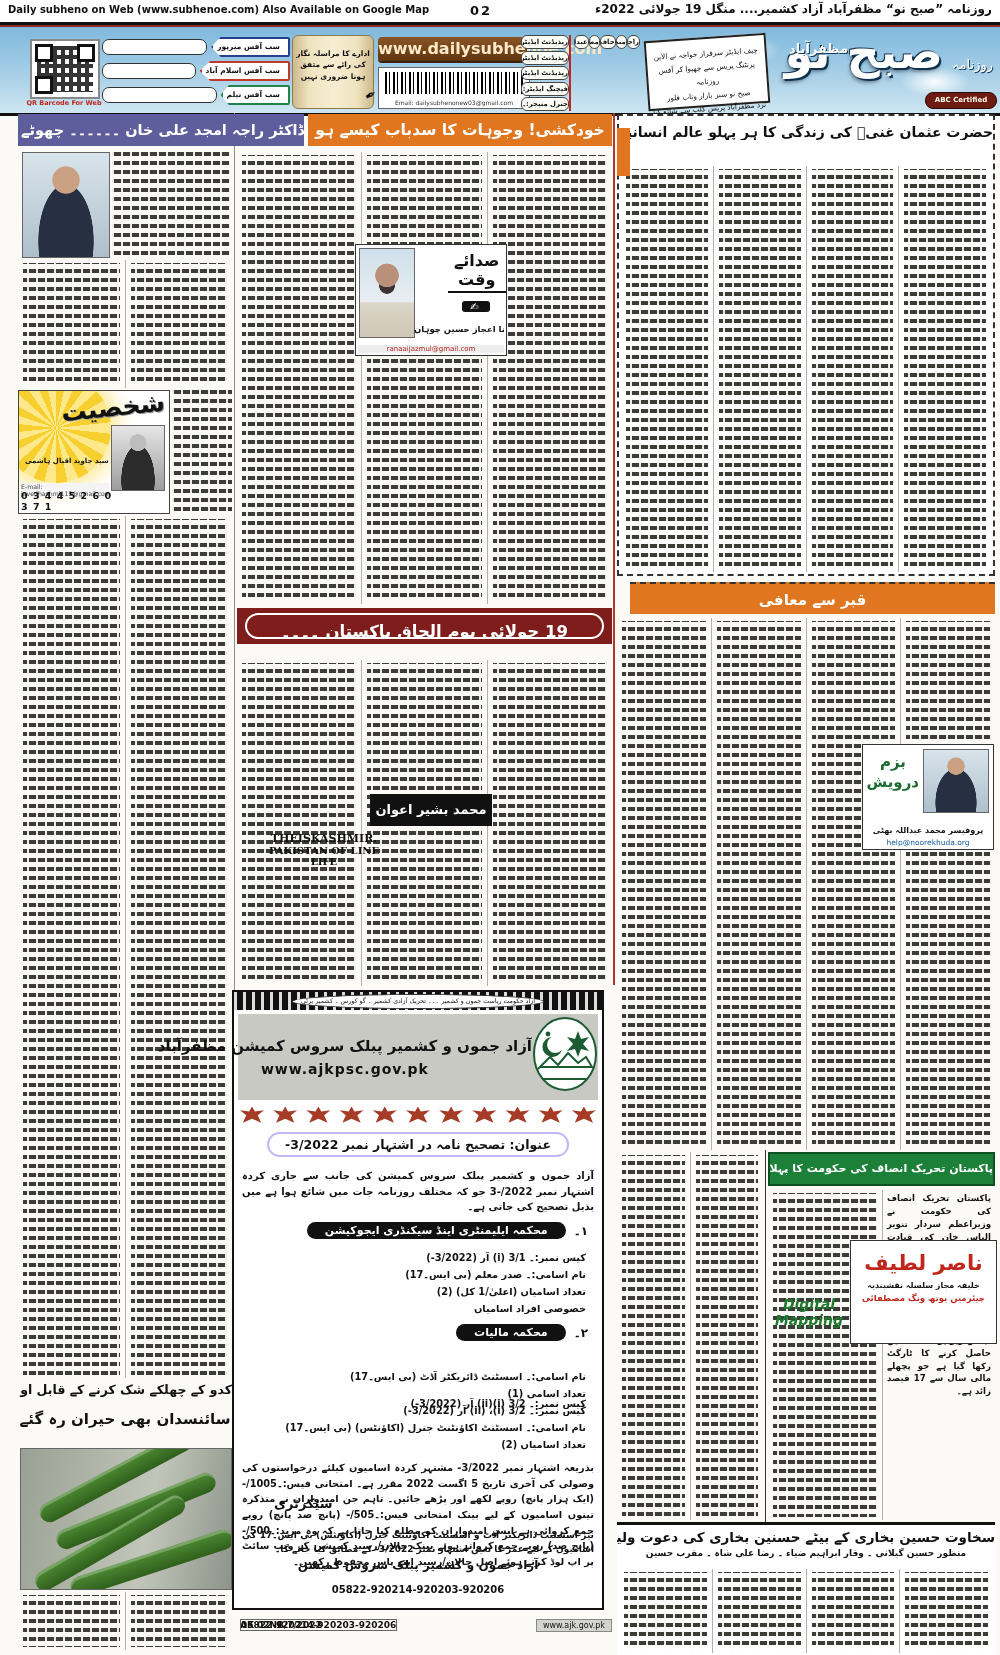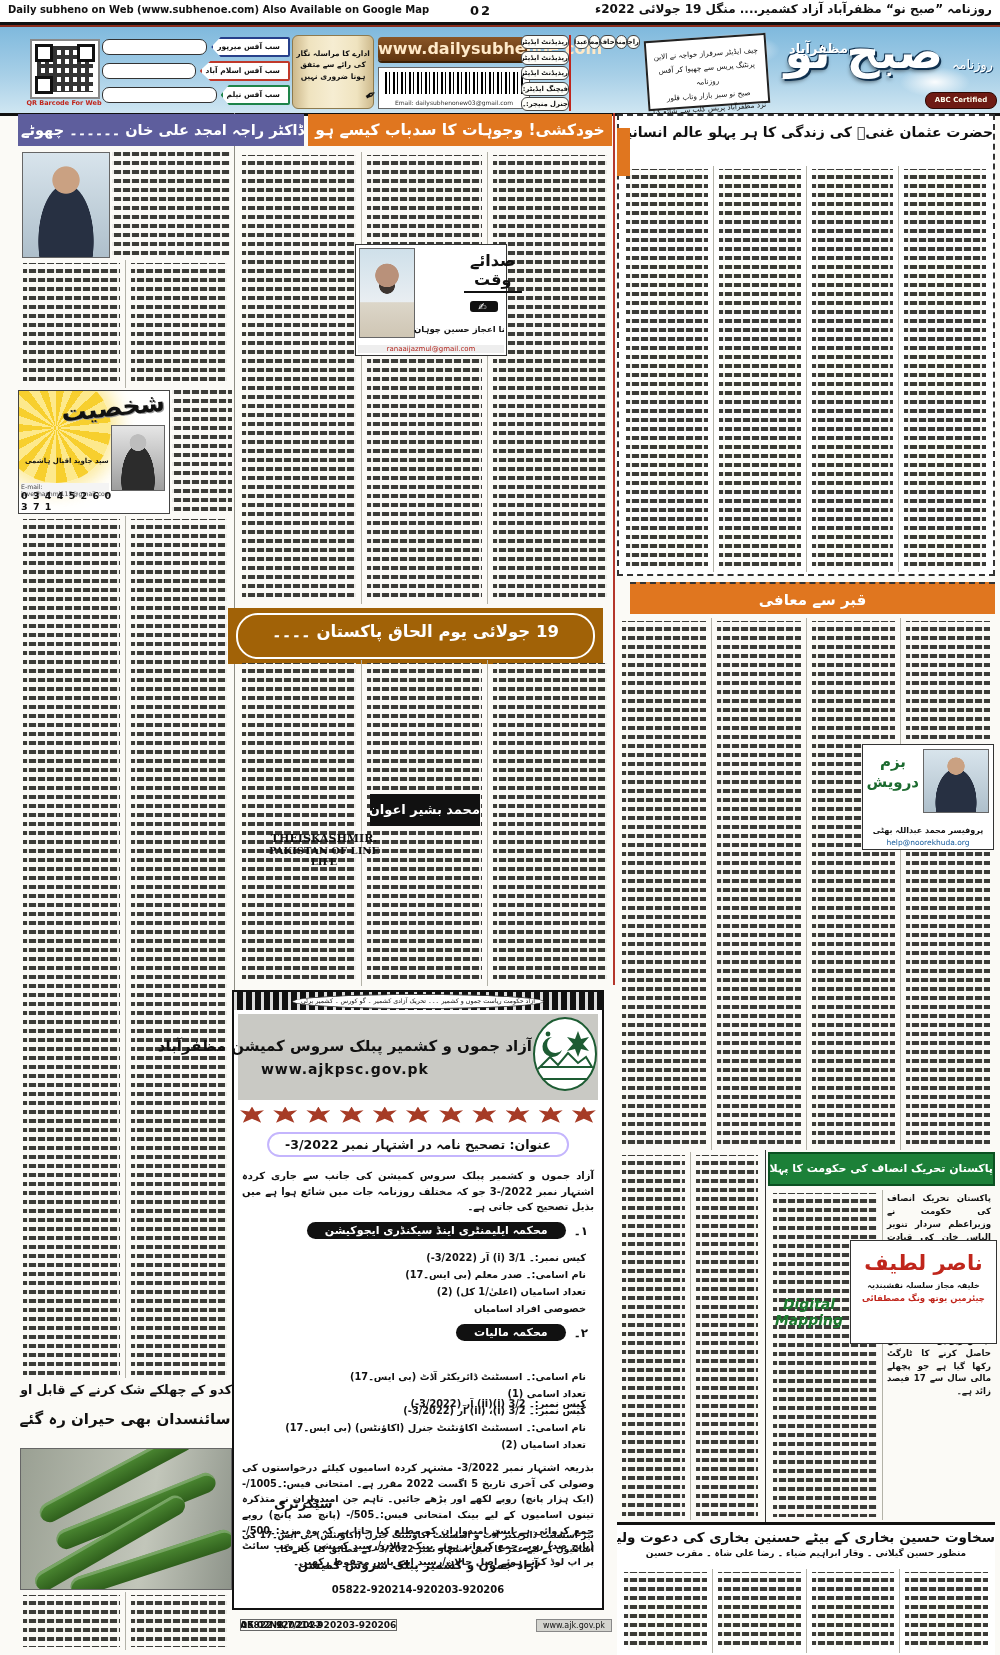--- a/index.html
+++ b/index.html
@@ -70,21 +70,21 @@
          color:#ffe;font-size:7px;line-height:15px;text-align:center;}
 
   
   #hd-amjad{left:18px;top:114px;width:286px;height:32px;background:#5e5e9d;color:#fff;font-size:14.5px;line-height:32px;}
   #hd-khud{left:308px;top:114px;width:304px;height:32px;background:#e0761f;color:#fff;font-size:15.5px;line-height:32px;}
   #box-usman{left:617px;top:114px;width:378px;height:462px;border:2px dashed #333;box-sizing:border-box;background:#fff;}
   #hd-usman{padding-top:8px;font-size:14px;}
   #hd-usman u{text-decoration:none;border-bottom:2px solid #111;padding-bottom:3px;}
   #orangetab{left:617px;top:128px;width:13px;height:48px;background:#e0761f;}
   #hd-qabr{left:630px;top:582px;width:365px;height:32px;background:#e0761f;color:#fff;font-size:15px;line-height:32px;border-top:2px dashed #333;box-sizing:border-box;}
-  #band-yaum{left:228px;top:608px;width:375px;height:56px;background:#a16207;}
+  #band-yaum{left:237px;top:608px;width:375px;height:36px;background:#7f1d1d;}
   #band-yaum .pill{position:absolute;inset:5px 8px;border:2px solid #fff;border-radius:22px;
         color:#fff;font-size:16.5px;line-height:34px;}
   #band-pti{left:768px;top:1152px;width:227px;height:34px;background:#1c8038;border:2px solid #0b5121;
         box-sizing:border-box;color:#fff;font-size:11px;line-height:30px;}
   #hd-walima{font-size:13.5px;}
 
   
   .featbox{border:1px solid #333;background:#fff;box-sizing:border-box;}
   .ph{position:absolute;border:1px solid #666;}
   .man-color{background:
@@ -112,21 +112,21 @@
   #shakh .ttl{position:absolute;right:4px;top:2px;font-size:25px;font-weight:bold;transform:rotate(-6deg);text-shadow:1px 1px 0 #999;}
   #shakh .sig{position:absolute;left:6px;top:66px;font-size:7px;font-weight:bold;}
   #shakh .eml{position:absolute;left:2px;bottom:16px;right:60px;font-size:6.2px;color:#444;background:#f4f4f4;}
   #shakh .tel{position:absolute;left:2px;bottom:1px;right:56px;font-size:9.5px;font-weight:bold;letter-spacing:1px;}
 
   #bazm{left:862px;top:744px;width:130px;height:104px;border:1px solid #333;background:#fff;}
   #bazm .lbl{position:absolute;left:4px;top:8px;width:52px;color:#1d6b30;font-size:15px;font-weight:bold;line-height:1.3;text-align:center;}
   #bazm .nm{position:absolute;left:2px;right:2px;bottom:14px;font-size:8px;font-weight:bold;text-align:center;}
   #bazm .em{position:absolute;left:2px;right:2px;bottom:2px;font-size:7.5px;color:#155a9c;text-align:center;}
 
-  #bashir{left:370px;top:794px;width:110px;height:32px;background:#111;color:#fff;font-size:13px;line-height:32px;}
+  #bashir{left:370px;top:794px;width:122px;height:32px;background:#111;color:#fff;font-size:13px;line-height:32px;}
   #engq{left:263px;top:832px;width:122px;font-family:"DejaVu Serif",serif;}
   #engq .l1{font-size:11px;font-weight:bold;}
   #engq .l2{font-size:10px;font-weight:bold;}
 
   #nasir{left:850px;top:1240px;width:145px;height:102px;border:1.5px solid #333;background:#fff;z-index:4;}
   #nasir .t{color:#c0261c;font-size:21px;font-weight:bold;margin-top:10px;}
   #nasir .s1{font-size:8px;font-weight:bold;margin-top:6px;}
   #nasir .s2{color:#c0261c;font-size:8.5px;font-weight:bold;margin-top:3px;}
   #digimap{left:772px;top:1296px;width:74px;color:#1d7a2f;font-weight:bold;font-style:italic;z-index:4;}
   #digimap .d1{font-size:14px;} #digimap .d2{font-size:14px;}
@@ -297,21 +297,21 @@
   </div>
 
   <div id="hd-khud" class="abs c b nw rtl">خودکشی! وجوہات کا سدباب کیسے ہو</div>
   <div class="abs cols" style="left:237px;top:152px;width:375px;height:452px;">
     <div class="gk"></div>
     <div class="gk"></div>
     <div class="gk"></div>
   </div>
   <div id="sada" class="abs featbox" style="left:355px;top:244px;width:152px;height:112px;">
     <div class="ph man-beard" style="left:3px;top:3px;width:54px;height:88px;"></div>
-    <div class="abs c" style="left:60px;right:2px;top:6px;padding-left:48px;">
+    <div class="abs c" style="left:44px;right:2px;top:6px;padding-left:48px;">
       <span class="title rtl">صدائے وقت</span><br>
       <span class="cam" style="margin-top:8px;">✍</span>
     </div>
     <div class="abs c nw" style="left:58px;right:2px;top:72px;">
       <span class="nm rtl">رانا اعجاز حسین چوہان</span>
     </div>
     <div class="abs c" style="left:2px;right:2px;bottom:2px;">
       <span class="em">ranaaijazmul@gmail.com</span>
     </div>
   </div>

